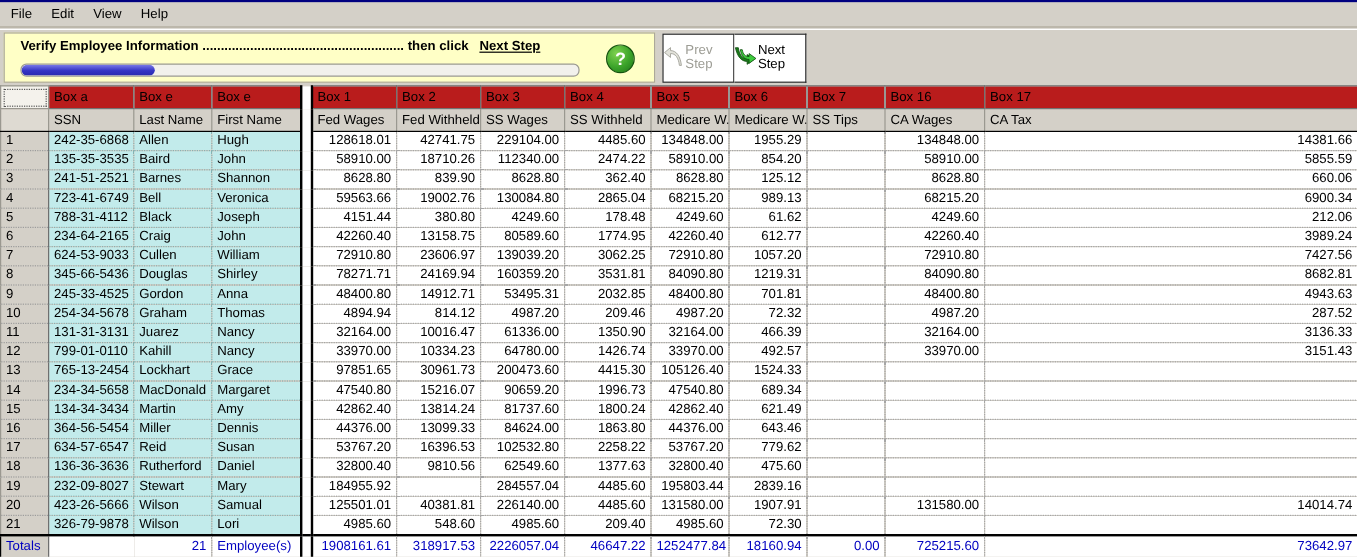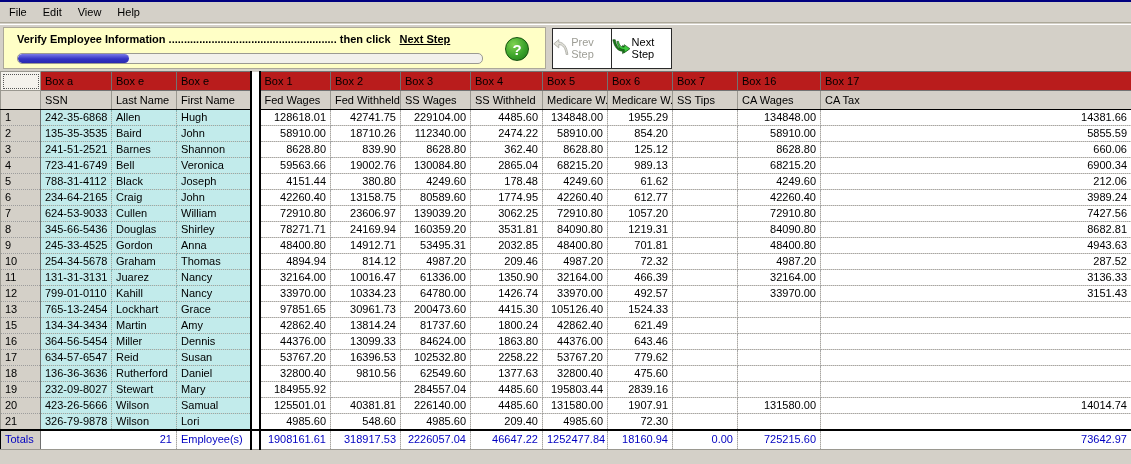--- a/index.html
+++ b/index.html
@@ -346,20 +346,36 @@
         <td class="num">30961.73</td>
         <td class="num">200473.60</td>
         <td class="num">4415.30</td>
         <td class="num">105126.40</td>
         <td class="num">1524.33</td>
         <td class="num"></td>
         <td class="num"></td>
         <td class="num"></td>
       </tr>
       <tr>
+        <td class="rownum">14</td>
+        <td class="cyan">234-34-5658</td>
+        <td class="cyan">MacDonald</td>
+        <td class="cyan">Margaret</td>
+        <td class="sep"></td>
+        <td class="num">47540.80</td>
+        <td class="num">15216.07</td>
+        <td class="num">90659.20</td>
+        <td class="num">1996.73</td>
+        <td class="num">47540.80</td>
+        <td class="num">689.34</td>
+        <td class="num"></td>
+        <td class="num"></td>
+        <td class="num"></td>
+      </tr>
+      <tr>
         <td class="rownum">15</td>
         <td class="cyan">134-34-3434</td>
         <td class="cyan">Martin</td>
         <td class="cyan">Amy</td>
         <td class="sep"></td>
         <td class="num">42862.40</td>
         <td class="num">13814.24</td>
         <td class="num">81737.60</td>
         <td class="num">1800.24</td>
         <td class="num">42862.40</td>

